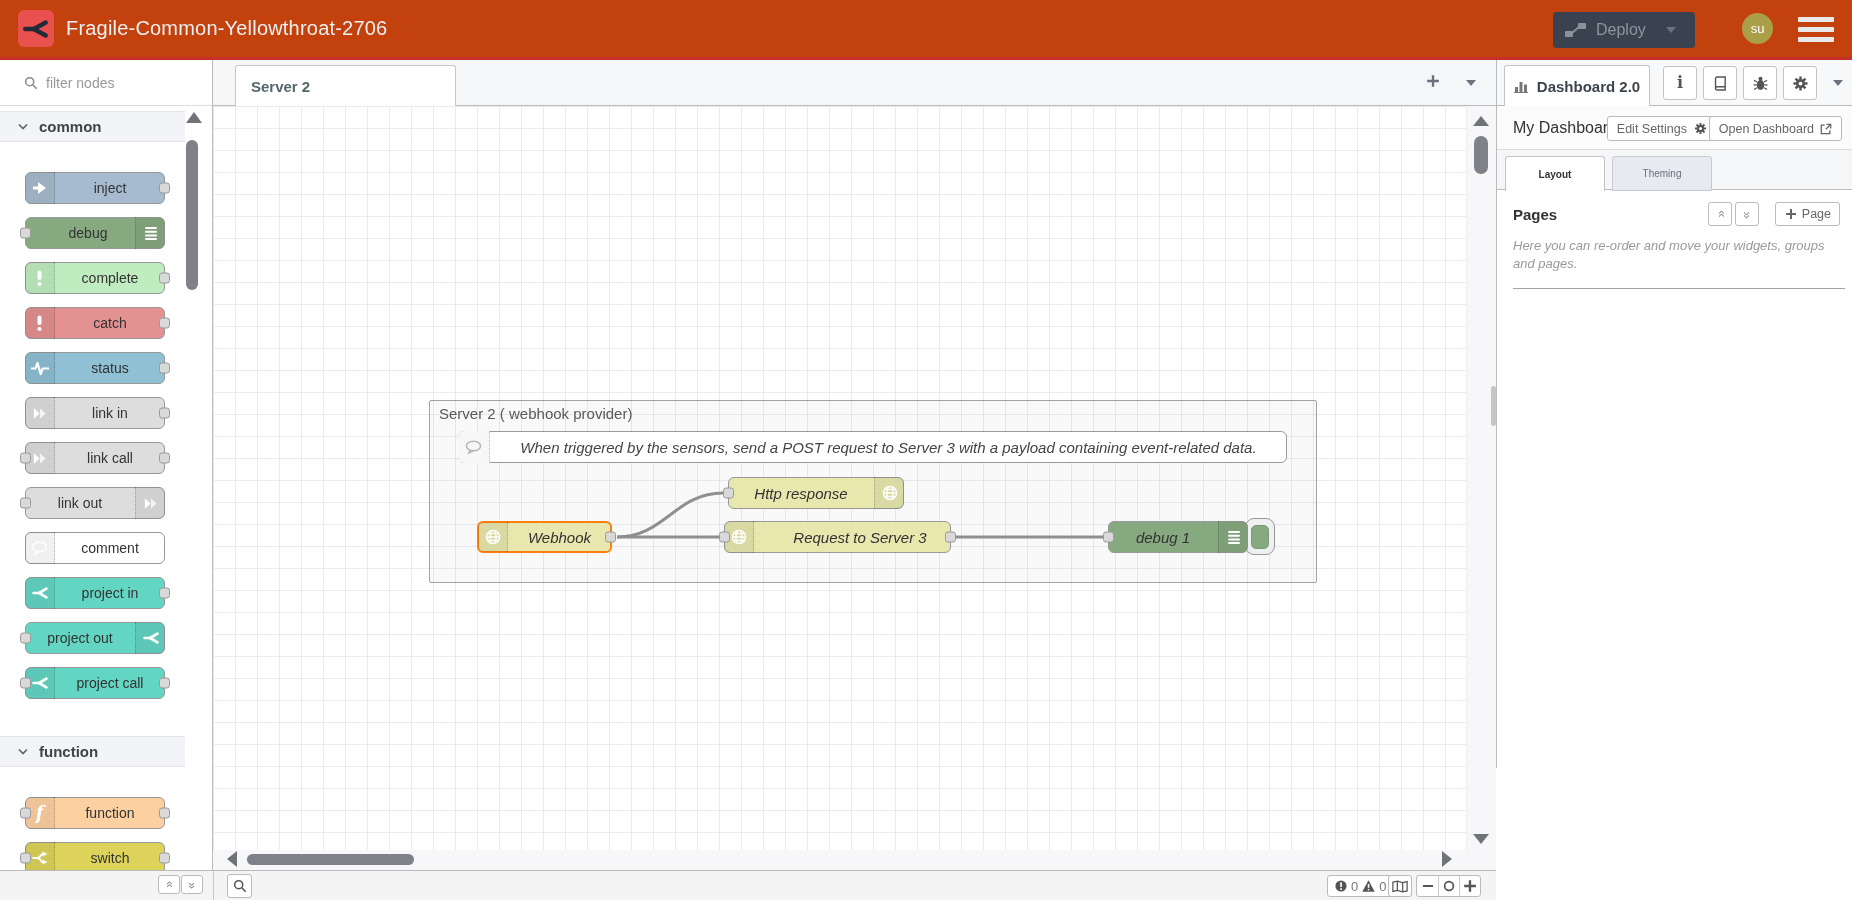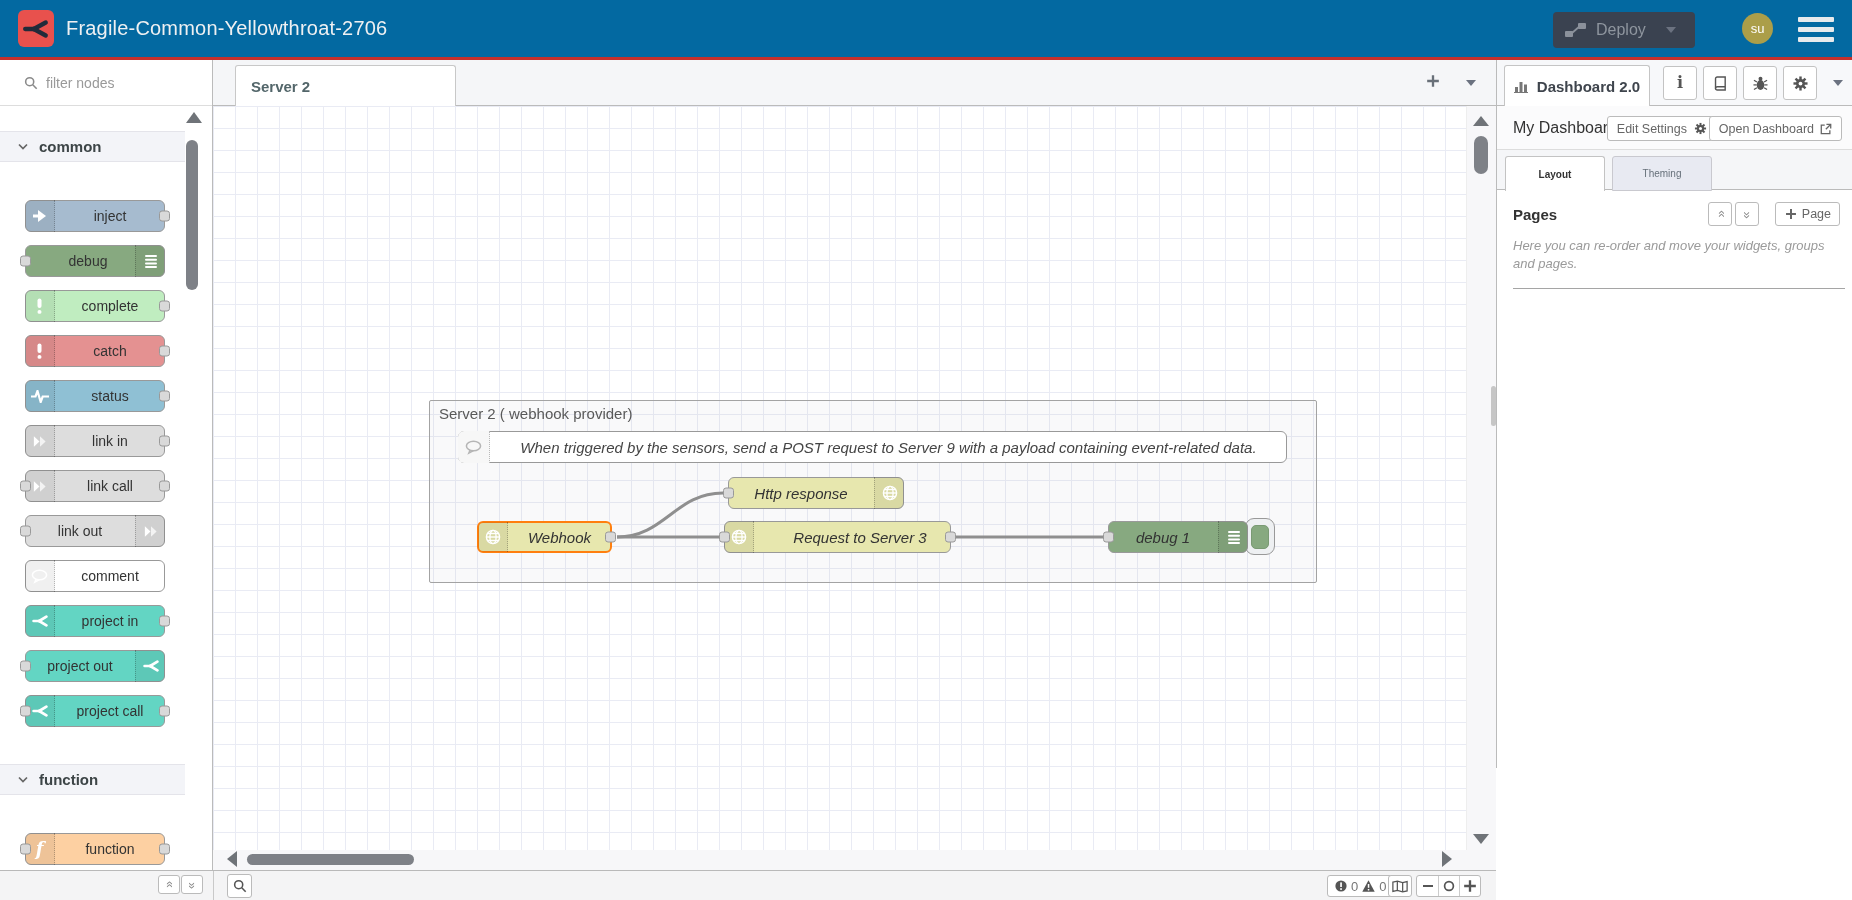--- a/index.html
+++ b/index.html
@@ -1,20 +1,20 @@
 <!DOCTYPE html>
 <html><head>
 <meta charset="utf-8">
 <style>
   * { box-sizing: border-box; margin: 0; padding: 0; }
   html,body { width:1852px; height:900px; overflow:hidden; }
   body { font-family:"Liberation Sans", sans-serif; background:#fff; position:relative; }
 
   
-  #header { position:absolute; left:0; top:0; width:1852px; height:57px; background:#0369a1; }
+  #header { position:absolute; left:0; top:0; width:1852px; height:57px; background:#c2410c; }
   #red-line { position:absolute; left:0; top:57px; width:1852px; height:3px; background:#c5302b; }
   #logo { position:absolute; left:18px; top:10px; width:36px; height:37px; background:#e8514d; border-radius:6px; display:flex; align-items:center; justify-content:center; color:#212b3a; }
   #app-title { position:absolute; left:66px; top:0; height:57px; display:flex; align-items:center; color:#eef0f2; font-size:20px; letter-spacing:.2px; }
   #deploy-button { position:absolute; left:1553px; top:12px; width:142px; height:36px; background:#3a listedd; background:#3a4250; border-radius:4px; display:flex; align-items:center; padding:0 12px; gap:10px; }
   #deploy-label { color:#8e959e; font-size:16px; }
   #deploy-caret { margin-left:10px; }
   #user-avatar { position:absolute; left:1742px; top:13px; width:31px; height:31px; border-radius:50%; background:#ab9e49; color:#fff; font-size:13px; display:flex; align-items:center; justify-content:center; }
   #menu-button { position:absolute; left:1798px; top:17px; width:36px; height:25px; display:flex; flex-direction:column; justify-content:space-between; cursor:pointer; }
   #menu-button b { display:block; height:5px; background:#e8eaec; border-radius:1px; }
 
@@ -26,21 +26,21 @@
 
   
   #palette-search { position:relative; height:46px; border-bottom:1px solid #ddd; display:flex; align-items:center; padding:0 24px; gap:8px; color:#8a8a8a;justify-content:space-between; }
   #palette-search input { border:none; outline:none; font-size:14px; color:#555; width:150px; background:transparent; font-family:"Liberation Sans",sans-serif; }
   #palette-search input::placeholder { color:#999; }
   #palette-scroll { position:absolute; left:0; top:47px; bottom:0; width:185px; overflow:hidden; }
   .cat-header { height:31px; background:#f3f4f8; border-top:1px solid #e4e4ea; border-bottom:1px solid #e4e4ea; display:flex; align-items:center; padding-left:18px; gap:11px; color:#555; }
   .cat-label { font-size:15px; font-weight:bold; color:#3d4547; }
   .cat-body { padding:26px 0 24px 0; }
   .nr-node { position:relative; height:32px; border:1px solid #999; border-radius:6px; }
-  .nr-node.palette-item { width:140px; margin:12px 0 13px 25px; }
+  .nr-node.palette-item { width:140px; margin:4px 0 13px 25px; }
   .nr-icon { position:absolute; top:-1px; bottom:-1px; width:30px; background:rgba(0,0,0,0.06); color:#fff; display:flex; align-items:center; justify-content:center; }
   .nr-icon.left { left:-1px; border-right:1px dotted rgba(0,0,0,0.25); border-radius:6px 0 0 6px; }
   .nr-icon.right { right:-1px; border-left:1px dotted rgba(0,0,0,0.25); border-radius:0 6px 6px 0; }
   .nr-label { position:absolute; top:0; bottom:0; display:flex; align-items:center; justify-content:center; font-size:14px; color:#333; white-space:nowrap; }
   .nr-port { position:absolute; width:11px; height:11px; background:#d9d9d9; border:1px solid #999; border-radius:3px; top:50%; transform:translateY(-50%); }
   .nr-port.in { left:-6px; } .nr-port.out { right:-6px; }
   #palette-scrollbar-thumb { position:absolute; left:186px; top:80px; width:12px; height:150px; background:#7e8187; border-radius:6px; }
   #palette-scrollbar-up { position:absolute; left:186px; top:52px; }
 
   .tri { width:0; height:0; display:inline-block; }
@@ -155,21 +155,21 @@
   <div id="palette-search">
     <span class="icn">
         <svg width="14" height="14" viewBox="0 0 16 16">
           <circle cx="6.5" cy="6.5" r="4.6" fill="none" stroke="currentColor" stroke-width="1.8"></circle>
           <line x1="10" y1="10" x2="14.5" y2="14.5" stroke="currentColor" stroke-width="1.8"></line>
         </svg>
       </span>
     <input type="text" placeholder="filter nodes" style="">
   </div>
   <div id="palette-scroll">
-      <div class="cat-header" style="margin-top: 24px;">
+      <div class="cat-header" style="margin-top: 4px;">
         <span class="icn">
           <svg width="10" height="7" viewBox="0 0 10 7">
             <path d="M1,1.5 L5,5.5 L9,1.5" fill="none" stroke="#666" stroke-width="1.7"></path>
           </svg>
         </span>
         <span class="cat-label">common</span>
       </div>
       <div class="cat-body">
         <div class="nr-node palette-item" style="background: rgb(166, 187, 207);">
           <div class="nr-icon left">
@@ -368,21 +368,21 @@
       <div id="debug-toggle">
           <i></i>
         </div>
       <div id="comment-node">
         <div class="nr-icon left" style="width:32px;">
           <svg width="17" height="15" viewBox="0 0 18 15">
               <ellipse cx="9" cy="6" rx="7.5" ry="5" fill="none" stroke="#b5b5b5" stroke-width="1.6"></ellipse>
               <path d="M5.5,10 L4,13.5 L9,10.8" fill="none" stroke="#b5b5b5" stroke-width="1.5"></path>
             </svg>
         </div>
-        <span class="nr-label">When triggered by the sensors, send a POST request to Server 9 with a payload containing event-related data.</span>
+        <span class="nr-label">When triggered by the sensors, send a POST request to Server 3 with a payload containing event-related data.</span>
       </div>
       <div id="flow-nodes">
           <div class="nr-node flow-node" style="background: rgb(231, 231, 174); left: 515px; top: 371px; width: 176px;">
             <div class="nr-icon right">
               <svg width="16" height="16" viewBox="0 0 16 16">
                 <g stroke="#fff" stroke-width="1.4" fill="none">
                   <circle cx="8" cy="8" r="6.6"></circle>
                   <ellipse cx="8" cy="8" rx="3.1" ry="6.6"></ellipse>
                   <path d="M1.4,8 h13.2"></path>
                   <path d="M2.4,4.5 h11.2"></path>

